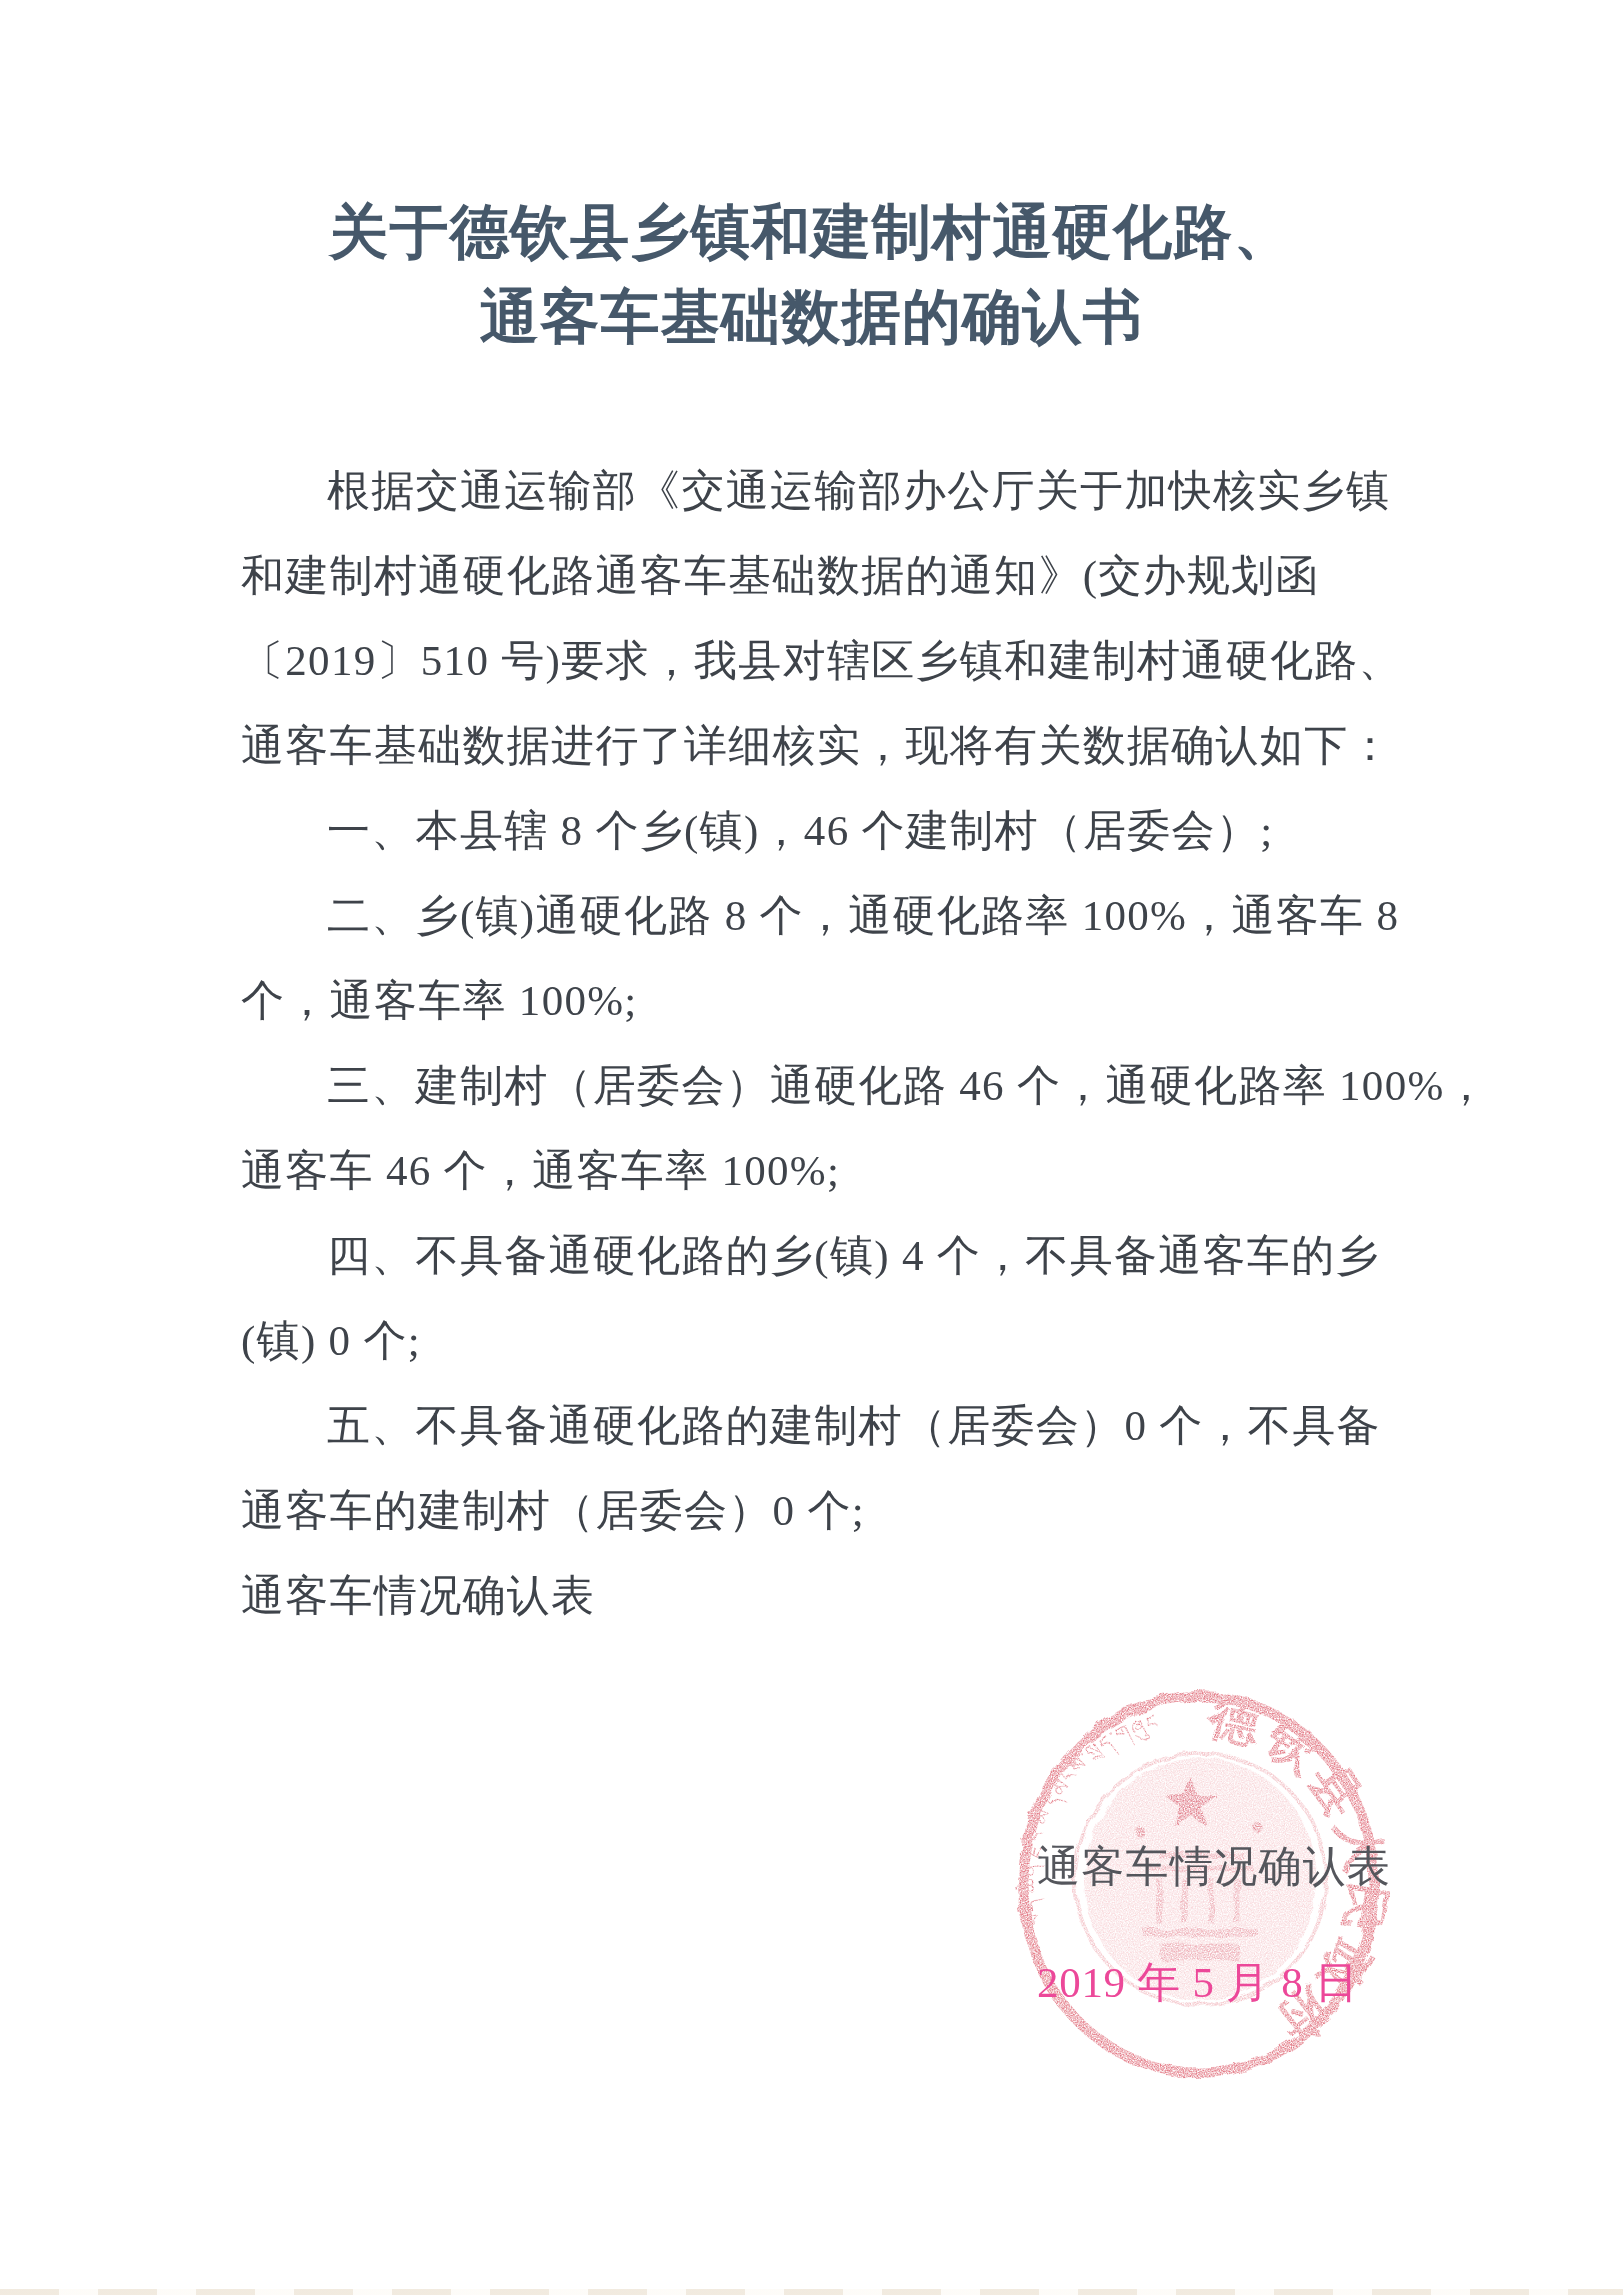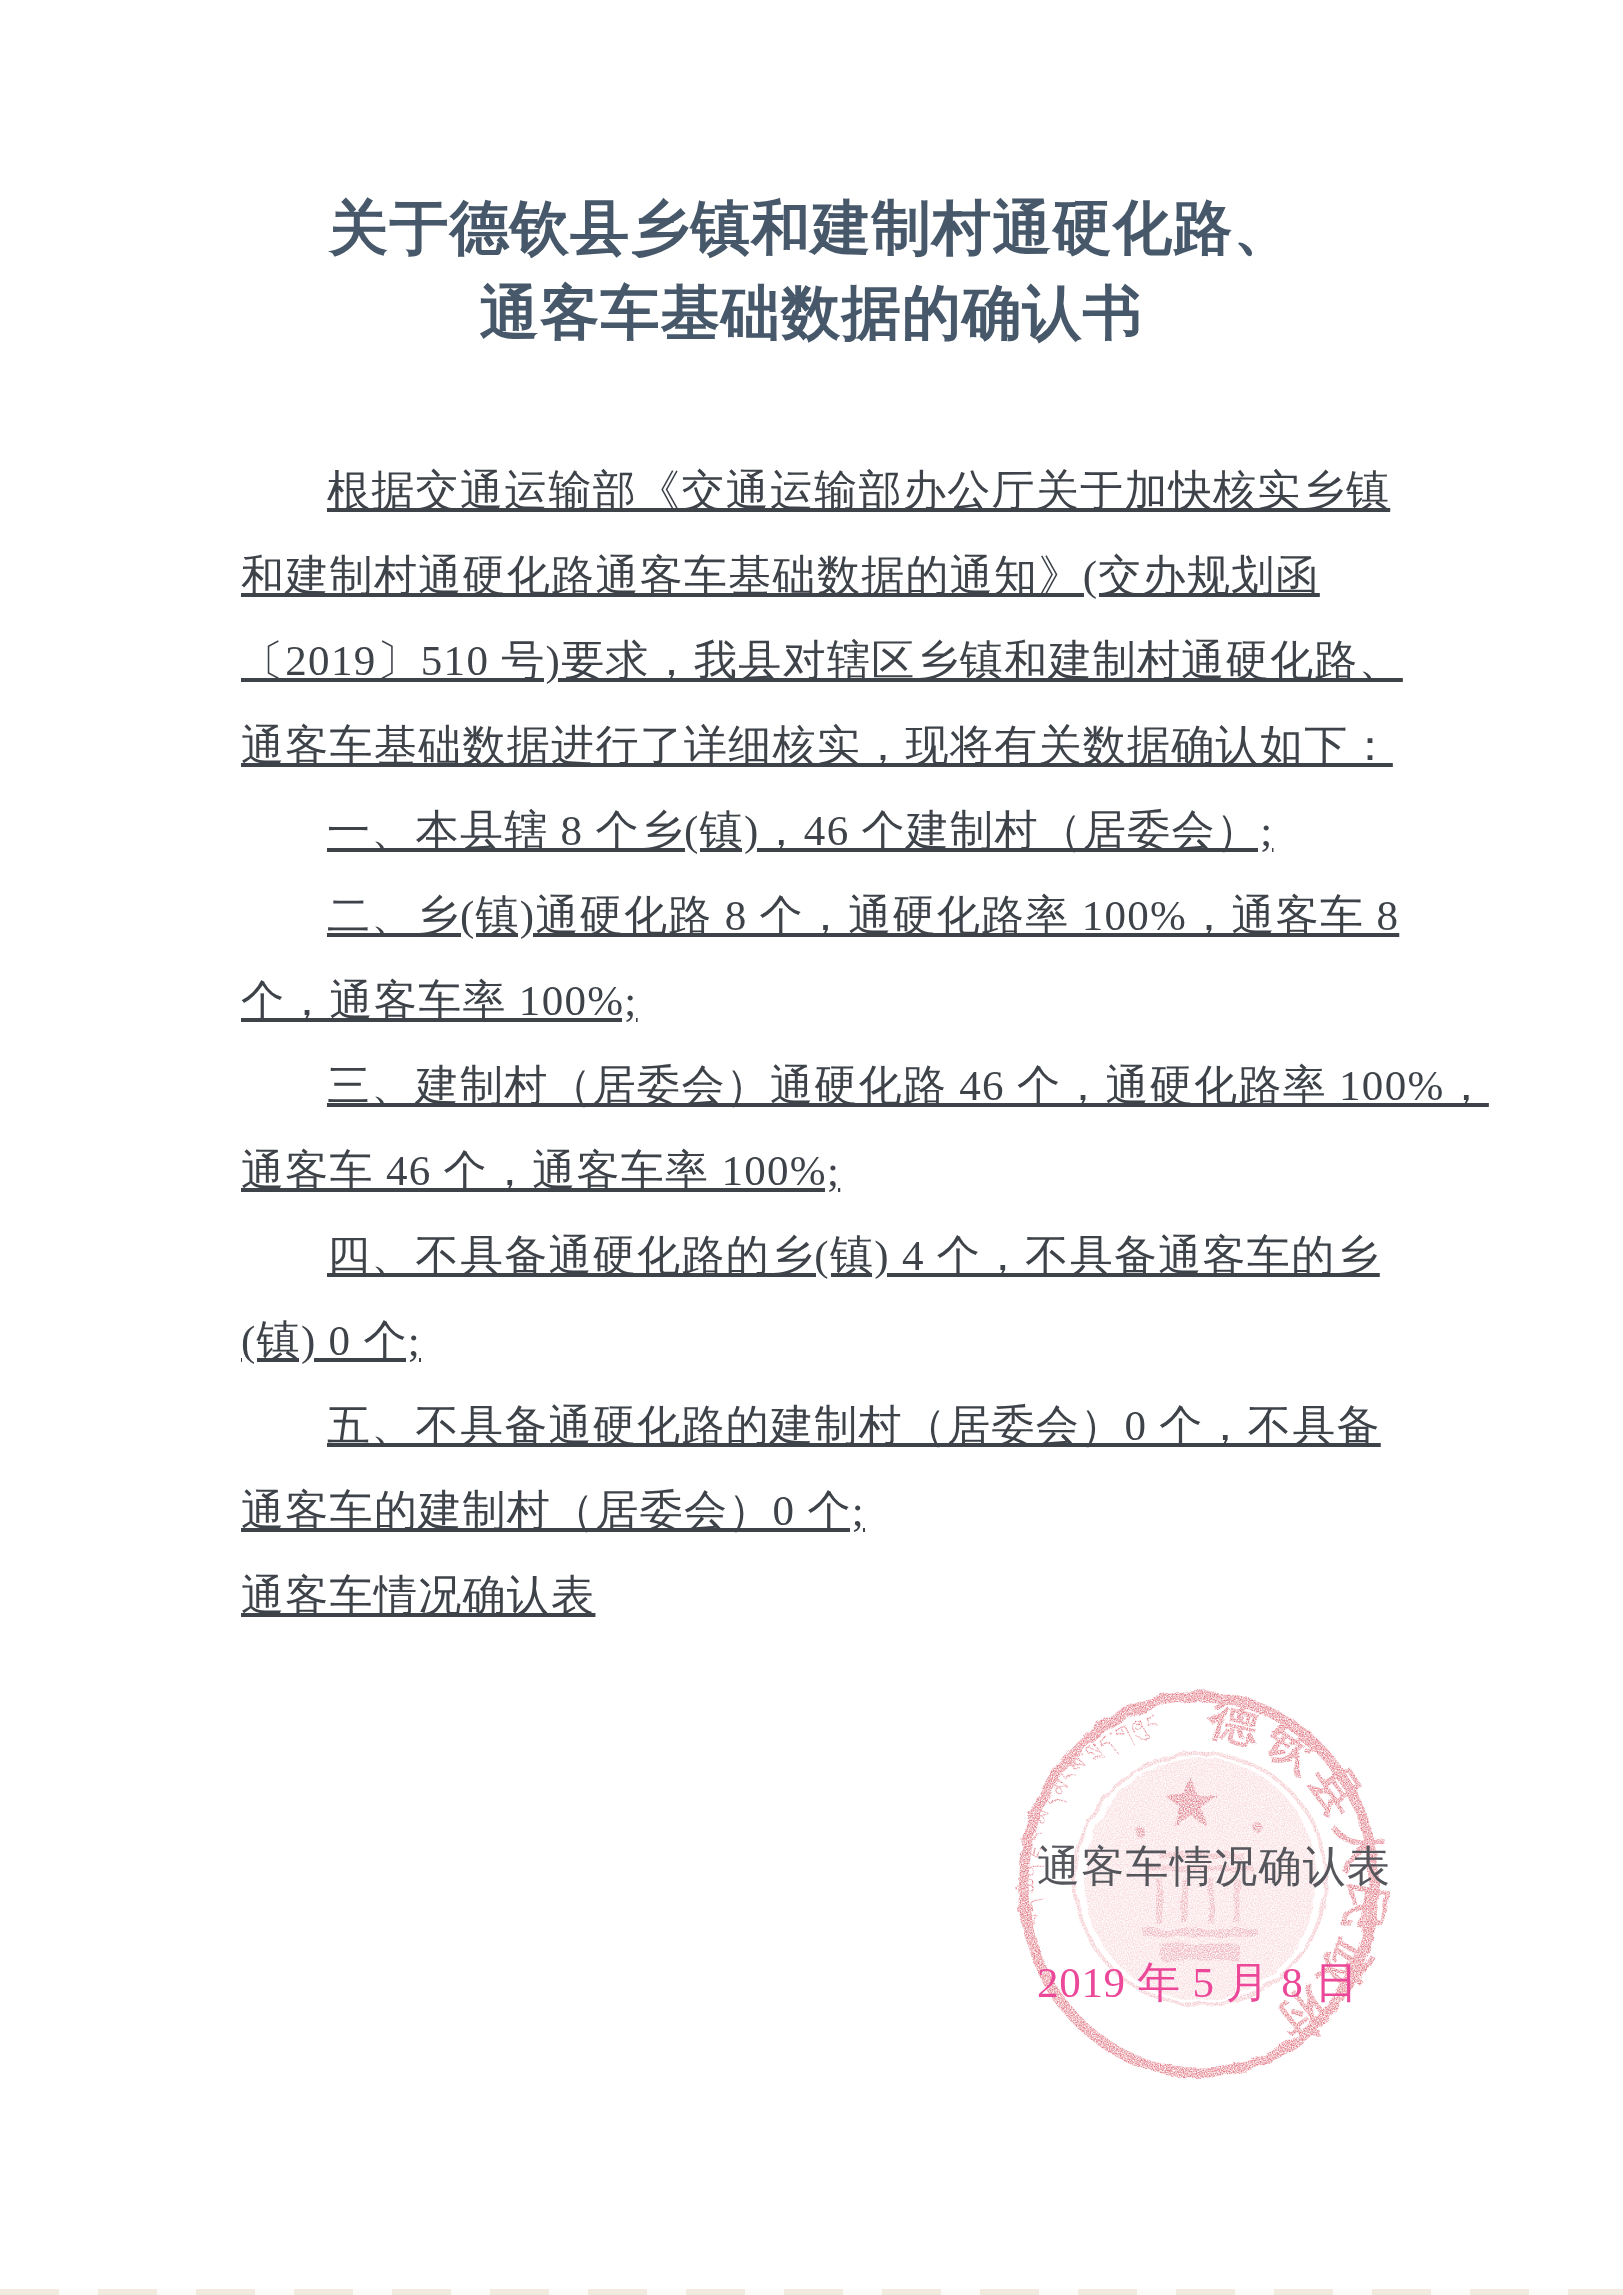--- a/index.html
+++ b/index.html
@@ -13,32 +13,31 @@
   
   #title-block{
     position:absolute;
     top:190px;left:0;width:1623px;
     text-align:center;
     color:#46586a;
     font-weight:bold;
     font-size:59px;
     line-height:85px;
     letter-spacing:1.3px;
-    font-family:Liberation Mono, monospace;
   }
   
   #body-block{
     position:absolute;
     top:448px;left:241px;width:1178px;
     color:#3e434a;
     font-size:43px;
     line-height:85px;
     letter-spacing:1.3px;
   }
-  .bline{height:85px;white-space:nowrap;text-decoration:underline;}
+  .bline{height:85px;white-space:nowrap;}
   .bline.ind{padding-left:86px;}
   
   #signature-org{
     position:absolute;
     left:1037px;top:1841px;
     height:52px;line-height:52px;
     font-size:43px;letter-spacing:1.3px;
     color:#54565c;
     white-space:nowrap;
     z-index:3;

